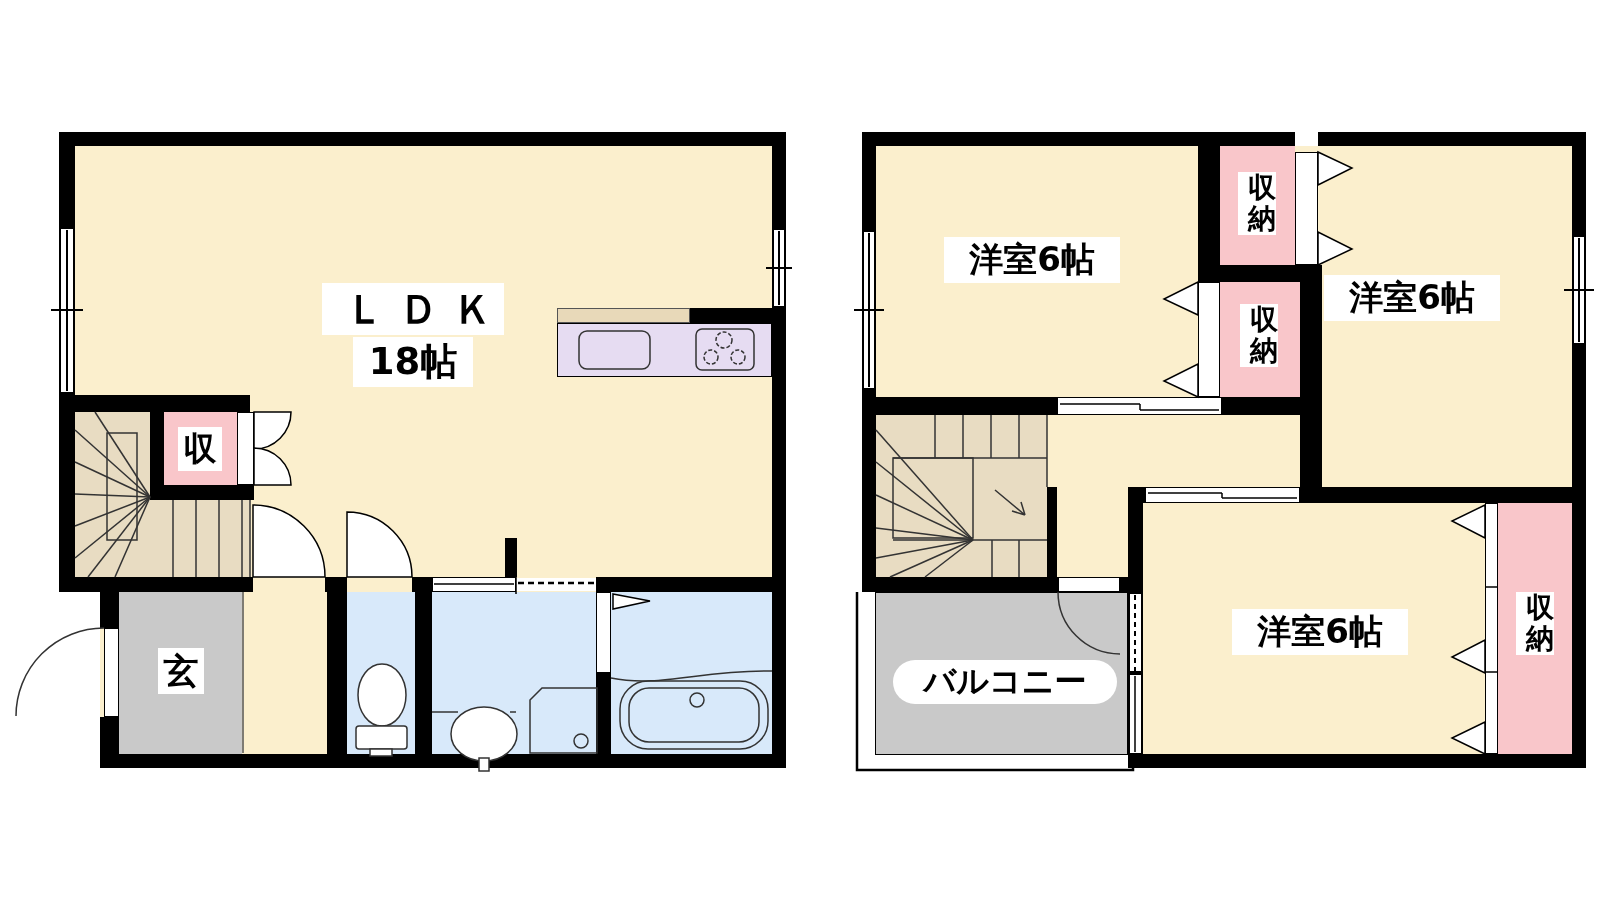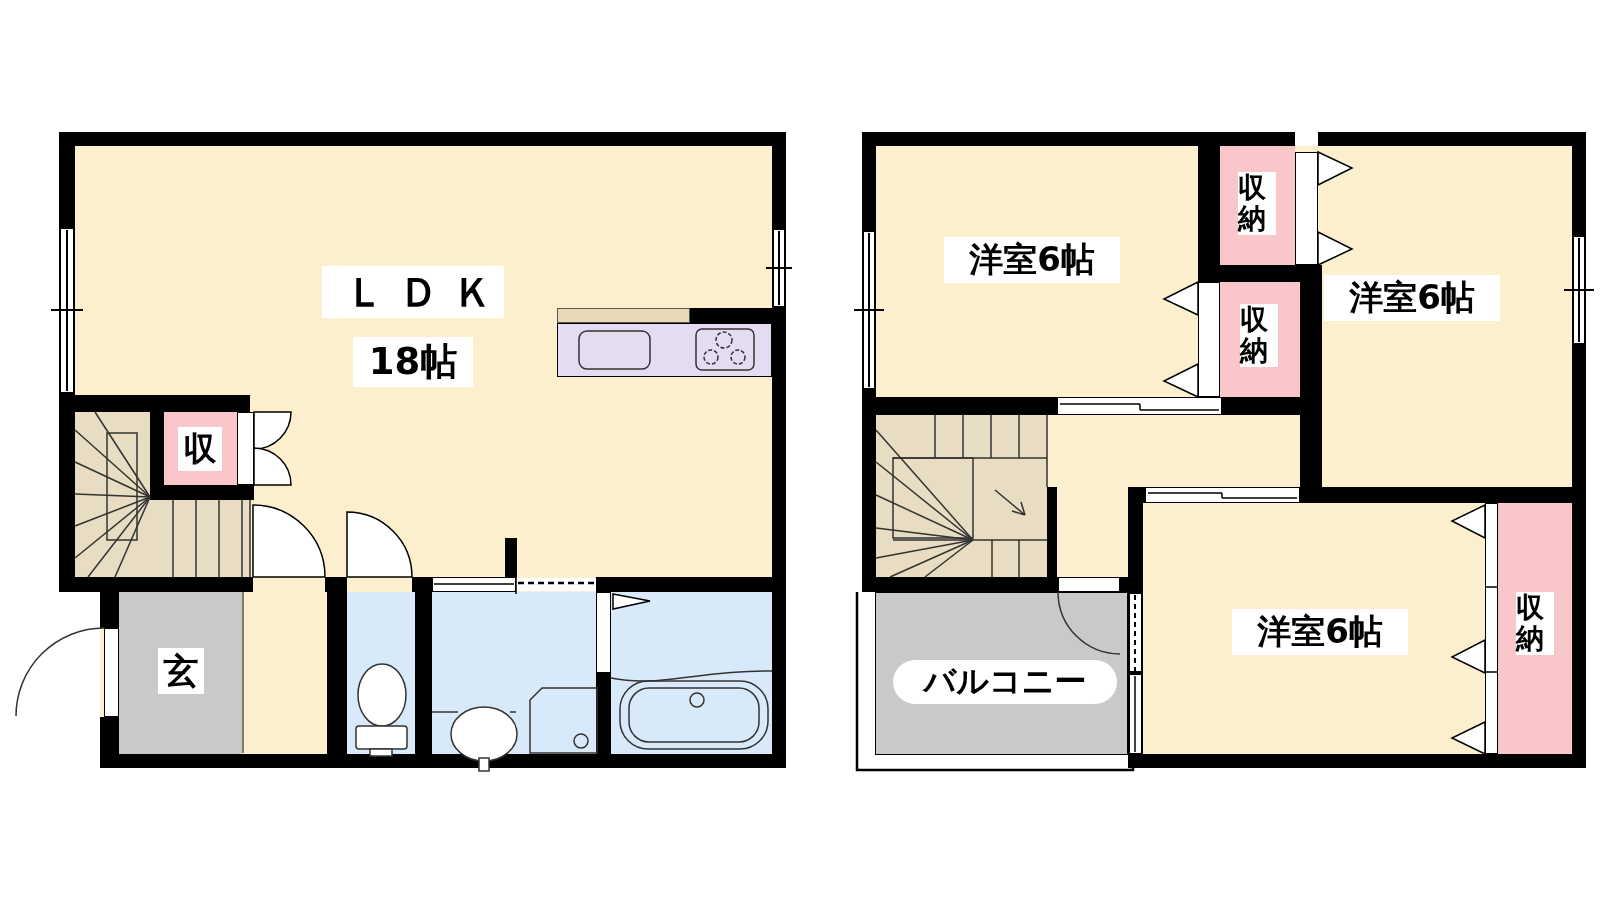--- a/index.html
+++ b/index.html
@@ -13,21 +13,21 @@
   .floor-blue{position:absolute;background:var(--blue,#D8E9FA);}
   .floor-purple{position:absolute;background:var(--purple,#E6DCF2);border:1px solid #000;box-sizing:border-box;}
   .floor-beige{position:absolute;background:var(--beige,#E8D9B9);border:1px solid #555;box-sizing:border-box;}
   .outside{position:absolute;background:#fff;}
   .win{position:absolute;background:#fff;border:2px solid #000;box-sizing:border-box;}
   .ds{position:absolute;background:#fff;border:1.5px solid #000;box-sizing:border-box;}
   .gap{position:absolute;background:#fff;}
   .lbl{position:absolute;display:flex;align-items:center;justify-content:center;
        background:#fff;font-weight:bold;color:#000;white-space:nowrap;}
   .vlbl{position:absolute;background:#fff;font-weight:bold;color:#000;
-        text-align:left;word-break:break-all;line-height:1.12;}
+        text-align:right;word-break:break-all;line-height:1.12;}
   svg{position:absolute;left:0;top:0;}
 </style>
 </head>
 <body>
 
 <div class="stage">
 
   <div>
 
     <div class="floor-cream" style="left:75px;top:146px;width:697px;height:608px;"></div>
@@ -61,21 +61,21 @@
     <div class="wall" style="left:505px;top:538px;width:12px;height:39px;"></div>
 
     <div class="win" style="left:59px;top:227px;width:16px;height:167px;"></div>
     <div class="win" style="left:772px;top:228px;width:14px;height:80px;"></div>
     <div class="ds" style="left:237px;top:412px;width:17px;height:73px;"></div>
     <div class="ds" style="left:432px;top:577px;width:84px;height:15px;"></div>
     <div class="gap" style="left:516px;top:578px;width:80px;height:13px;"></div>
     <div class="ds" style="left:596px;top:592px;width:15px;height:81px;"></div>
     <div class="ds" style="left:104px;top:628px;width:15px;height:89px;"></div>
 
-    <div class="lbl" style="left:322px;top:266px;width:182px;height:52px;font-size:40px;letter-spacing:14px;padding-left:26px;box-sizing:border-box;">ＬＤＫ</div>
+    <div class="lbl" style="left:322px;top:283px;width:182px;height:52px;font-size:40px;letter-spacing:14px;padding-left:26px;box-sizing:border-box;">ＬＤＫ</div>
     <div class="lbl" style="left:353px;top:337px;width:120px;height:50px;font-size:37px;">18帖</div>
     <div class="lbl" style="left:178px;top:427px;width:44px;height:44px;font-size:33px;">収</div>
     <div class="lbl" style="left:158px;top:648px;width:46px;height:46px;font-size:35px;">玄</div>
   </div>
 
   <div>
 
     <div class="floor-cream" style="left:876px;top:146px;width:696px;height:609px;"></div>
     <div class="floor-tan" style="left:876px;top:415px;width:171px;height:162px;"></div>
     <div class="floor-gray" style="left:875px;top:592px;width:253px;height:163px;border:1.5px solid #000;box-sizing:border-box;"></div>

